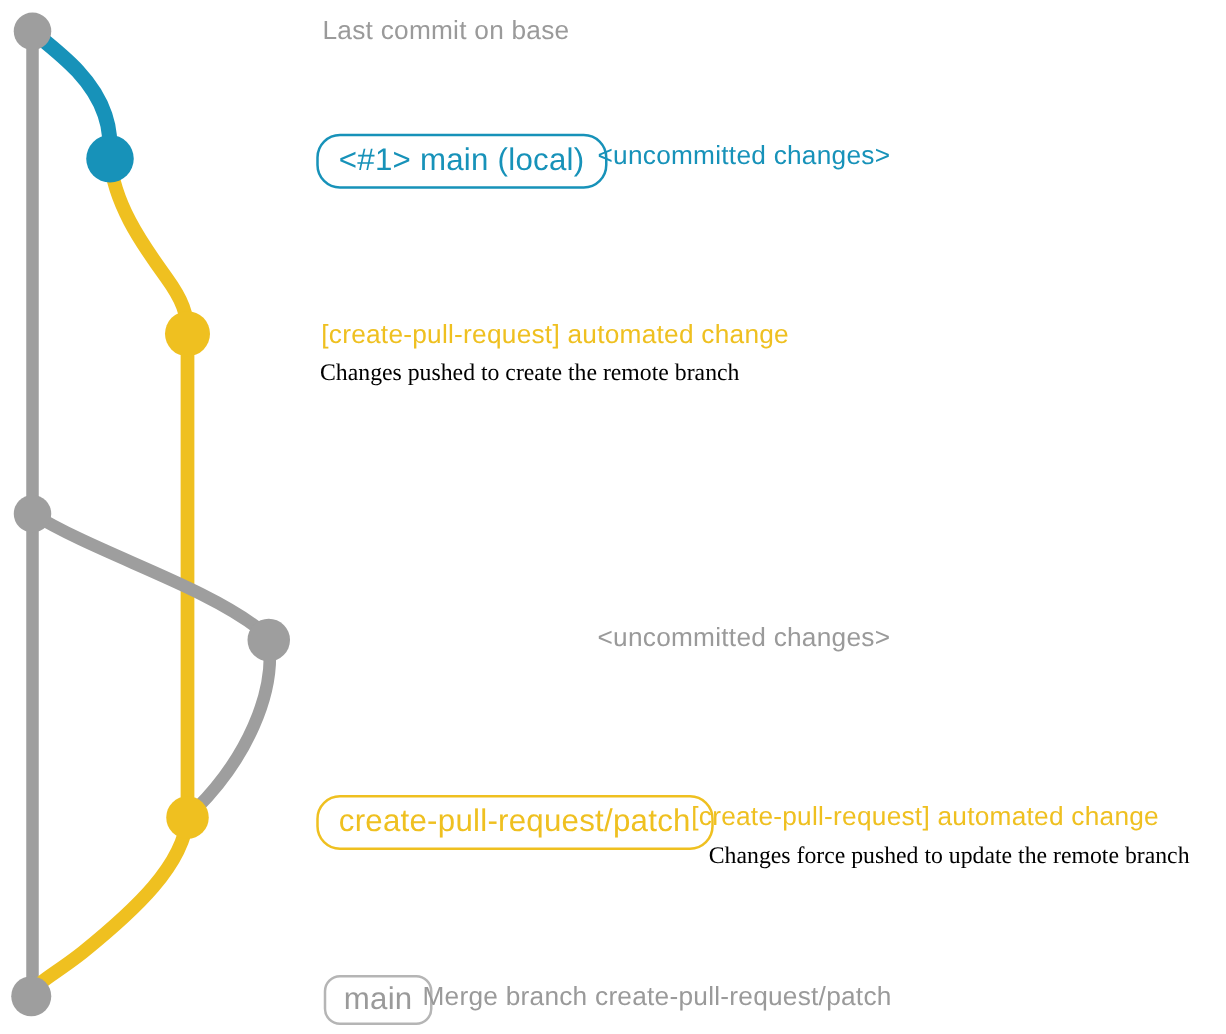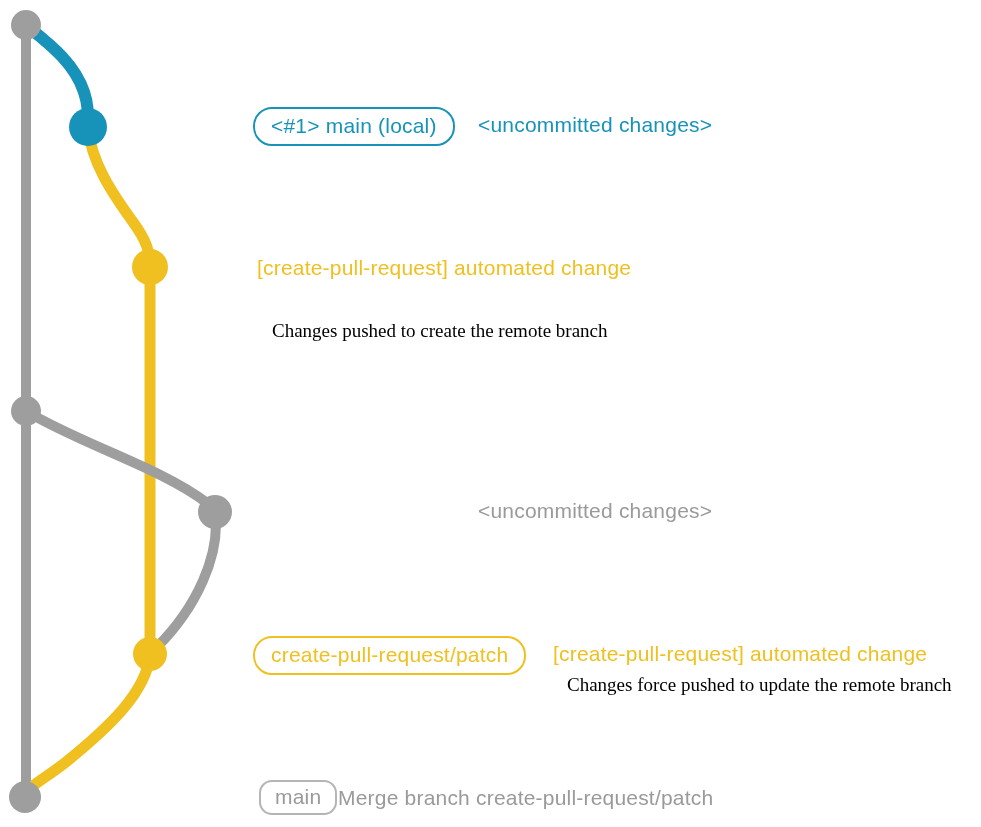--- a/index.html
+++ b/index.html
@@ -35,21 +35,21 @@
   .serif-caption {
     font-family: "Liberation Serif", serif;
     font-size: 19px;
     color: var(--c-caption);
   }
   .pill {
     display: inline-block;
     border: 2px solid;
     border-radius: 19px;
     padding: 5px 16px 6px 16px;
-    font-size: 21px;
+    font-size: 25px;
     letter-spacing: 0.2px;
     background: #ffffff;
   }
   .pill-blue   { border-color: var(--c-blue);   color: var(--c-blue); }
   .pill-gray   { border-color: var(--c-gray-border); color: var(--c-gray-text); }
   .pill-yellow { border-color: var(--c-yellow); color: var(--c-yellow); }
   .pill-small {
     border-radius: 13px;
     padding: 3px 14px 4px 14px;
   }
@@ -75,26 +75,27 @@
 
     <circle cx="26" cy="25" r="15" style="fill: var(--c-gray);"></circle>
     <circle cx="88" cy="127" r="19" style="fill: var(--c-blue);"></circle>
     <circle cx="150" cy="267" r="18" style="fill: var(--c-yellow);"></circle>
     <circle cx="26" cy="411" r="15" style="fill: var(--c-gray);"></circle>
     <circle cx="215" cy="512" r="17" style="fill: var(--c-gray);"></circle>
     <circle cx="150" cy="654" r="17" style="fill: var(--c-yellow);"></circle>
     <circle cx="25" cy="797" r="16" style="fill: var(--c-gray);"></circle>
   </svg>
 
+  <div class="abs label-sans gray-text" style="left:258px; top:13px;">Last commit on base</div>
 
   <div class="abs pill pill-blue" style="left:253px; top:107px;">&lt;#1&gt; main (local)</div>
   <div class="abs label-sans blue-text" style="left:478px; top:113px;">&lt;uncommitted changes&gt;</div>
 
   <div class="abs label-sans yellow-text" style="left:257px; top:256px;">[create-pull-request] automated change</div>
-  <div class="abs serif-caption" style="left:272px; top:288px;margin-top:32px;">Changes pushed to create the remote branch</div>
+  <div class="abs serif-caption" style="left:256px; top:288px;">Changes pushed to create the remote branch</div>
 
 
   <div class="abs label-sans gray-text" style="left:478px; top:499px;">&lt;uncommitted changes&gt;</div>
 
   <div class="abs pill pill-yellow" style="left:253px; top:636px;">create-pull-request/patch</div>
   <div class="abs label-sans yellow-text" style="left:553px; top:642px;">[create-pull-request] automated change</div>
   <div class="abs serif-caption" style="left:567px; top:674px;">Changes force pushed to update the remote branch</div>
 
   <div class="abs pill pill-gray pill-small" style="left:259px; top:780px;">main</div>
   <div class="abs label-sans gray-text" style="left:338px; top:786px;">Merge branch create-pull-request/patch</div>

